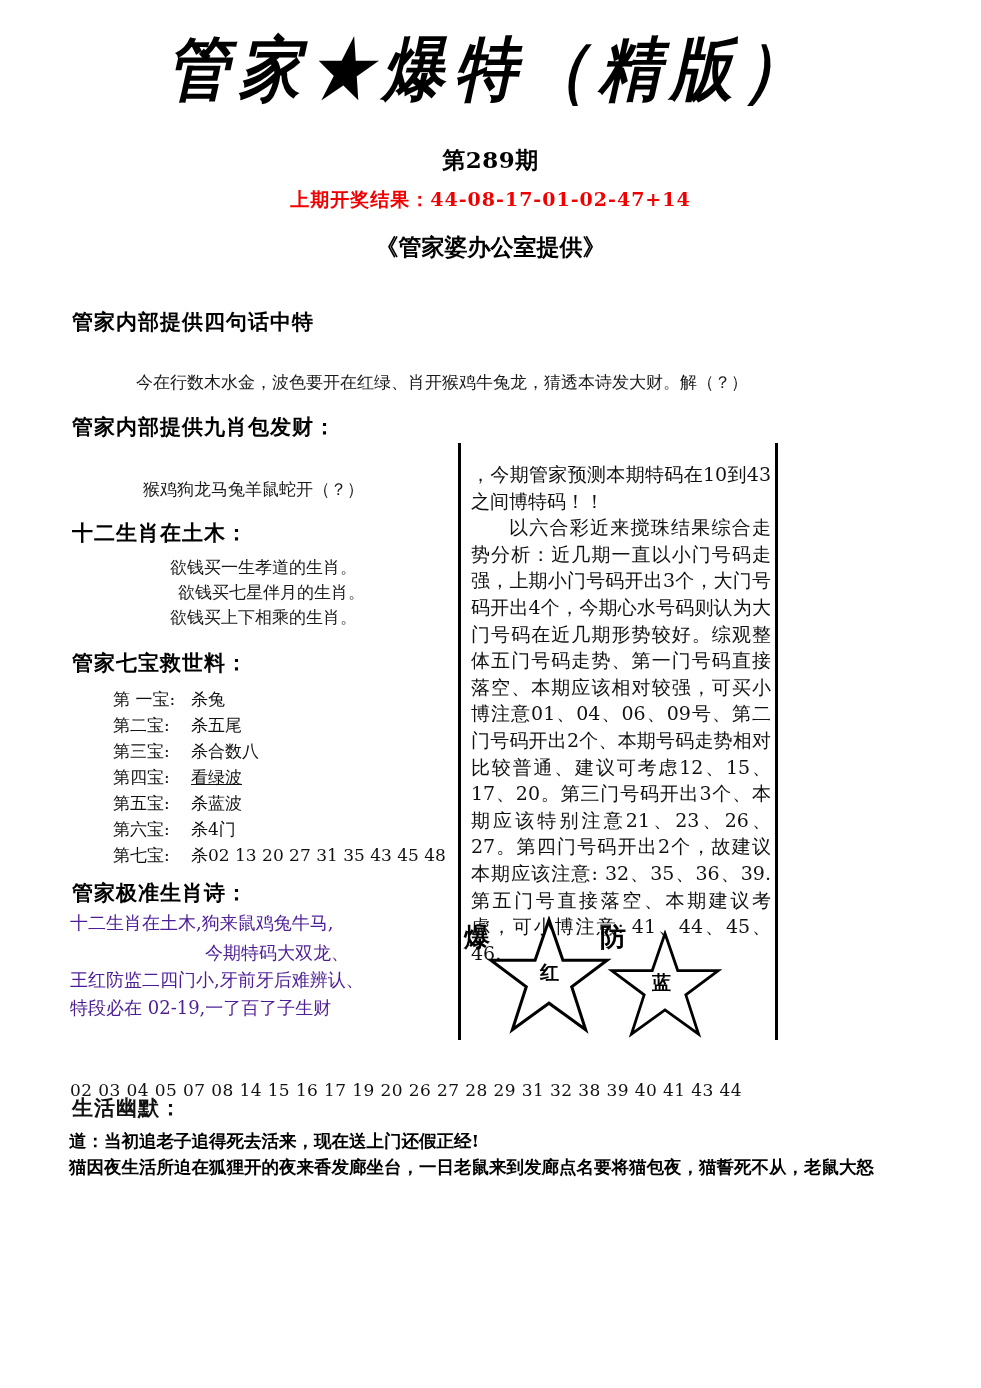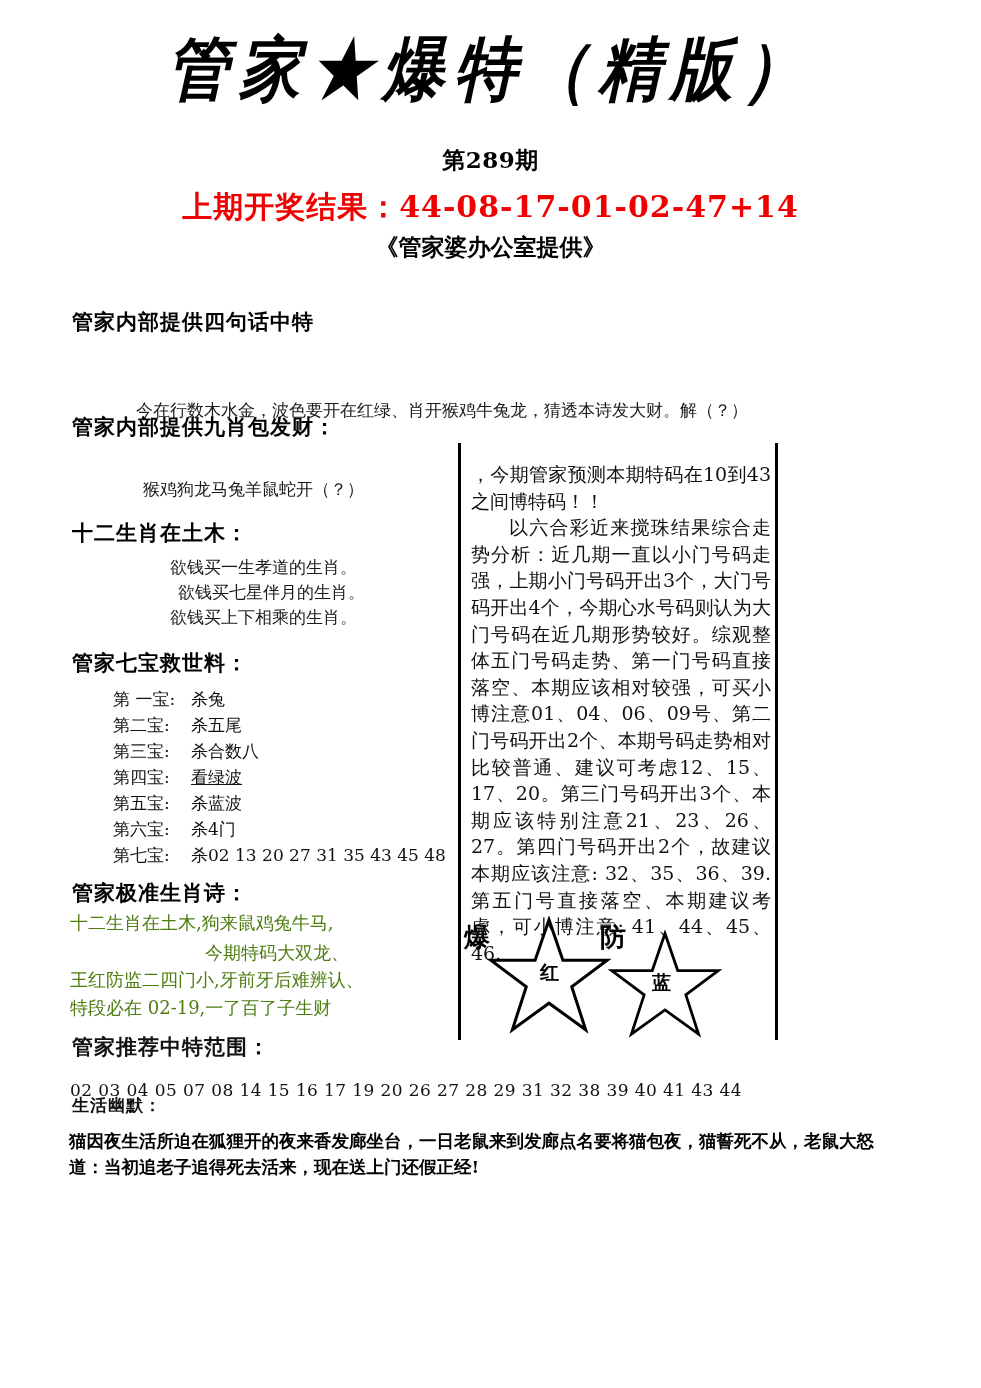--- a/index.html
+++ b/index.html
@@ -48,21 +48,21 @@
     font-size: 23px;
     font-weight: bold;
     color: #000;
     letter-spacing: 0.5px;
   }
   .draw {
     position: absolute;
     left: 0; top: 187px;
     width: 981px;
     text-align: center;
-    font-size: 30px;
+    font-size: 19px;
     font-weight: bold;
     color: #f00000;
     letter-spacing: 1px;
   }
   .provider {
     position: absolute;
     left: 0; top: 232px;
     width: 981px;
     text-align: center;
     font-size: 23px;
@@ -90,21 +90,21 @@
     font-size: 17px;
     color: #111;
     white-space: nowrap;
     margin-left: 35px;
   }
   .treas-row .lbl { display: inline-block; width: 78px; }
 
   .poem-line {
     position: absolute;
     font-size: 18px;
-    color: #4d7c0f;
+    color: #4c1d95;
     white-space: nowrap;
     text-align: center;
   }
 
   
   .rbox {
     position: absolute;
     left: 458px;
     top: 443px;
     width: 320px;
@@ -160,21 +160,21 @@
     position: absolute;
     left: 70px; top: 1063px;
     font-size: 17px;
     letter-spacing: 0.4px;
     white-space: nowrap;
     margin-top: 17px;
   }
   .humor-head {
     position: absolute;
     left: 72px; top: 1094px;
-    font-size: 17px; font-weight: bold; letter-spacing: 1px;
+    font-size: 21px; font-weight: bold; letter-spacing: 1px;
   }
   .humor-body {
     position: absolute;
     left: 69px; top: 1128px;
     width: 900px;
     font-size: 17.5px;
     font-weight: bold;
     line-height: 26px;
     color: #000;
   }
@@ -184,21 +184,21 @@
 <body>
 
 <div class="page">
 
   <div class="title">管家★爆特（精版）</div>
   <div class="issue">第289期</div>
   <div class="draw">上期开奖结果：44-08-17-01-02-47+14</div>
   <div class="provider">《管家婆办公室提供》</div>
 
   <div class="h-sec" style="left:72px; top:308px;">管家内部提供四句话中特</div>
-  <div class="body-line" style="left:136px; top:371px;margin-top:28px;">今在行数木水金，波色要开在红绿、肖开猴鸡牛兔龙，猜透本诗发大财。解（？）</div>
+  <div class="body-line" style="left:136px; top:371px;">今在行数木水金，波色要开在红绿、肖开猴鸡牛兔龙，猜透本诗发大财。解（？）</div>
 
   <div class="h-sec" style="left:72px; top:413px;">管家内部提供九肖包发财：</div>
   <div class="body-line" style="left:143px; top:478px;">猴鸡狗龙马兔羊鼠蛇开（？）</div>
 
   <div class="h-sec" style="left:72px; top:519px;">十二生肖在土木：</div>
   <div class="body-line" style="left:170px; top:556px;">欲钱买一生孝道的生肖。</div>
   <div class="body-line" style="left:178px; top:581px;">欲钱买七星伴月的生肖。</div>
   <div class="body-line" style="left:170px; top:606px;">欲钱买上下相乘的生肖。</div>
 
   <div class="h-sec" style="left:72px; top:649px;">管家七宝救世料：</div>
@@ -249,22 +249,21 @@
 
     <div class="star-tag" style="left:138px; top:8px;">防</div>
     <div class="star-wrap" style="left:143px; top:18px;">
       <svg width="120" height="110" viewBox="0 0 100 95">
         <polygon points="50,3 61,35 96,35 68,56 79,90 50,69 21,90 32,56 4,35 39,35" fill="none" stroke="#000" stroke-width="2.4"></polygon>
       </svg>
     </div>
     <div class="star-inner" style="left:190px; top:58px;">蓝</div>
   </div>
 
-  <div class="range-head">管家推荐中特范围：</div>
   <div class="range-nums">02 03 04 05 07 08 14 15 16 17 19 20 26 27 28 29 31 32 38 39 40 41 43 44</div>
 
   <div class="humor-head">生活幽默：</div>
   <div class="humor-body">
+    <p>道：当初追老子追得死去活来，现在送上门还假正经!</p>
     <p>猫因夜生活所迫在狐狸开的夜来香发廊坐台，一日老鼠来到发廊点名要将猫包夜，猫誓死不从，老鼠大怒</p>
-    <p>道：当初追老子追得死去活来，现在送上门还假正经!</p>
   </div>
 
 </div>
 
 </body></html>

